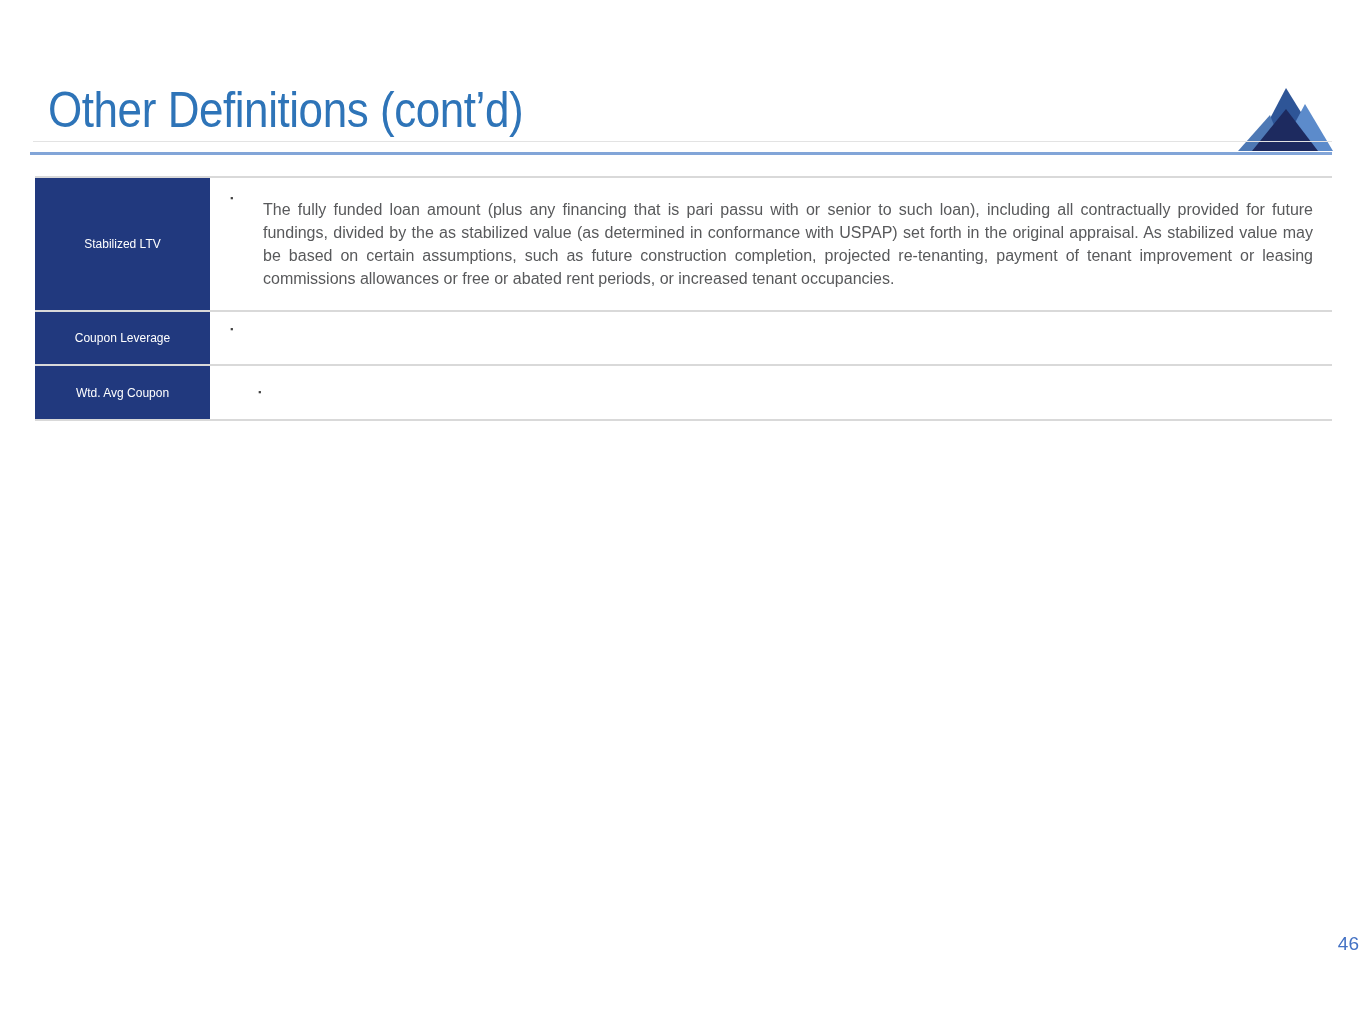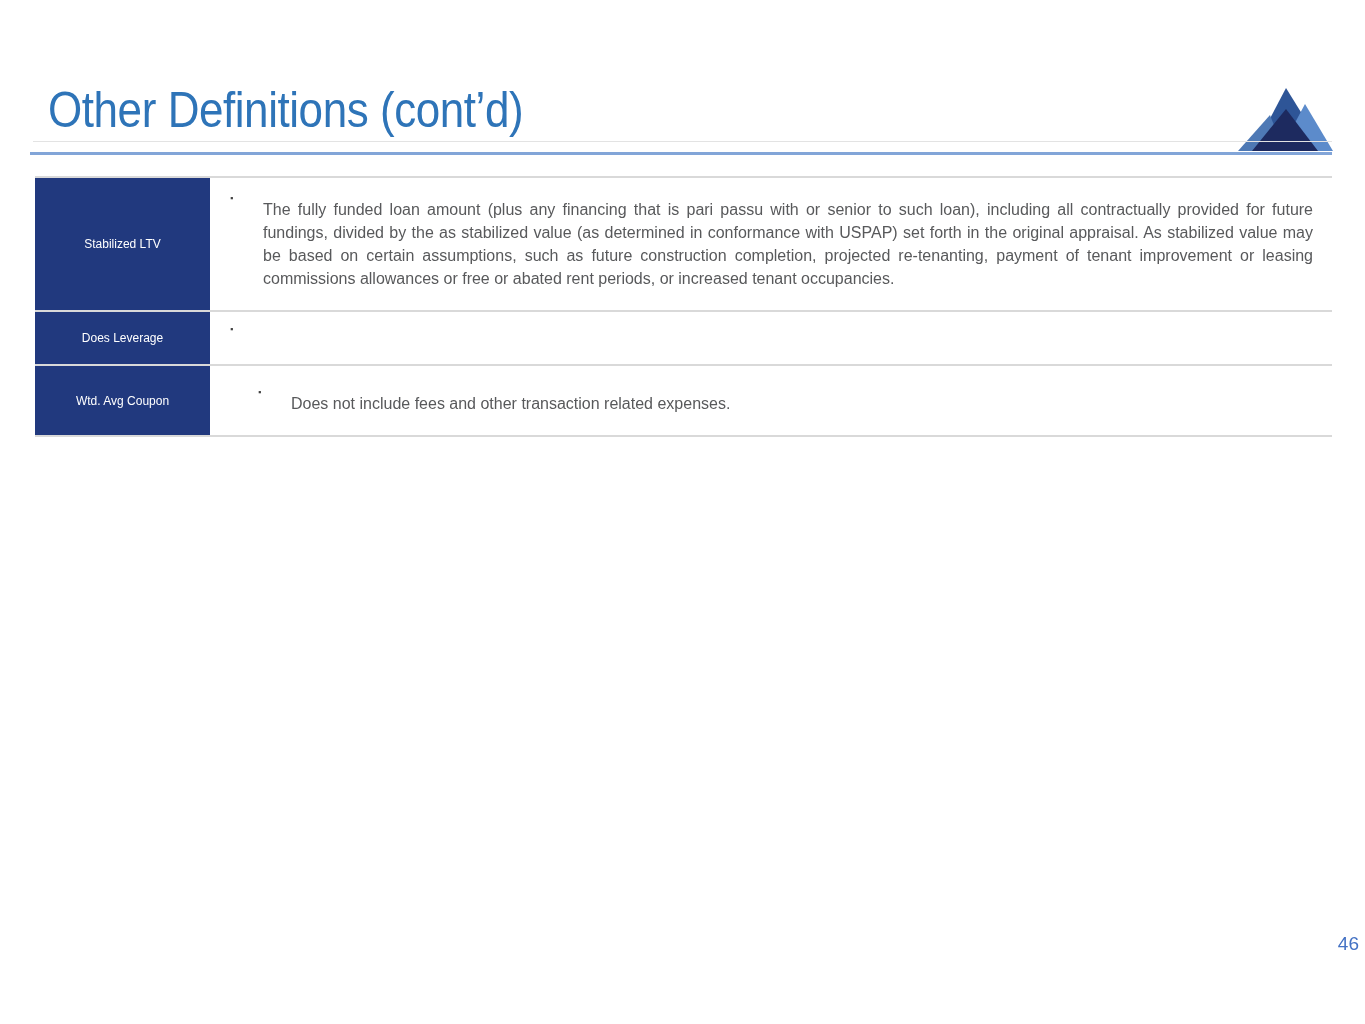--- a/index.html
+++ b/index.html
@@ -78,31 +78,30 @@
 
     <div class="defrow row-0">
       <div class="term">Stabilized LTV</div>
       <div class="def">
         <span class="bullet">▪</span>
         <p>The fully funded loan amount (plus any financing that is pari passu with or senior to such loan), including all contractually provided for future fundings, divided by the as stabilized value (as determined in conformance with USPAP) set forth in the original appraisal. As stabilized value may be based on certain assumptions, such as future construction completion, projected re-tenanting, payment of tenant improvement or leasing commissions allowances or free or abated rent periods, or increased tenant occupancies.</p>
       </div>
     </div>
 
     <div class="defrow row-1">
-      <div class="term">Does Leverage</div>
+      <div class="term">Coupon Leverage</div>
       <div class="def">
         <span class="bullet">▪</span>
       </div>
     </div>
 
     <div class="defrow row-2">
       <div class="term">Wtd. Avg Coupon</div>
       <div class="def">
         <span class="bullet">▪</span>
-        <p>Does not include fees and other transaction related expenses.</p>
       </div>
     </div>
 
   </div>
 
   <div class="page-number">46</div>
 
 </div>
 
 </body></html>

